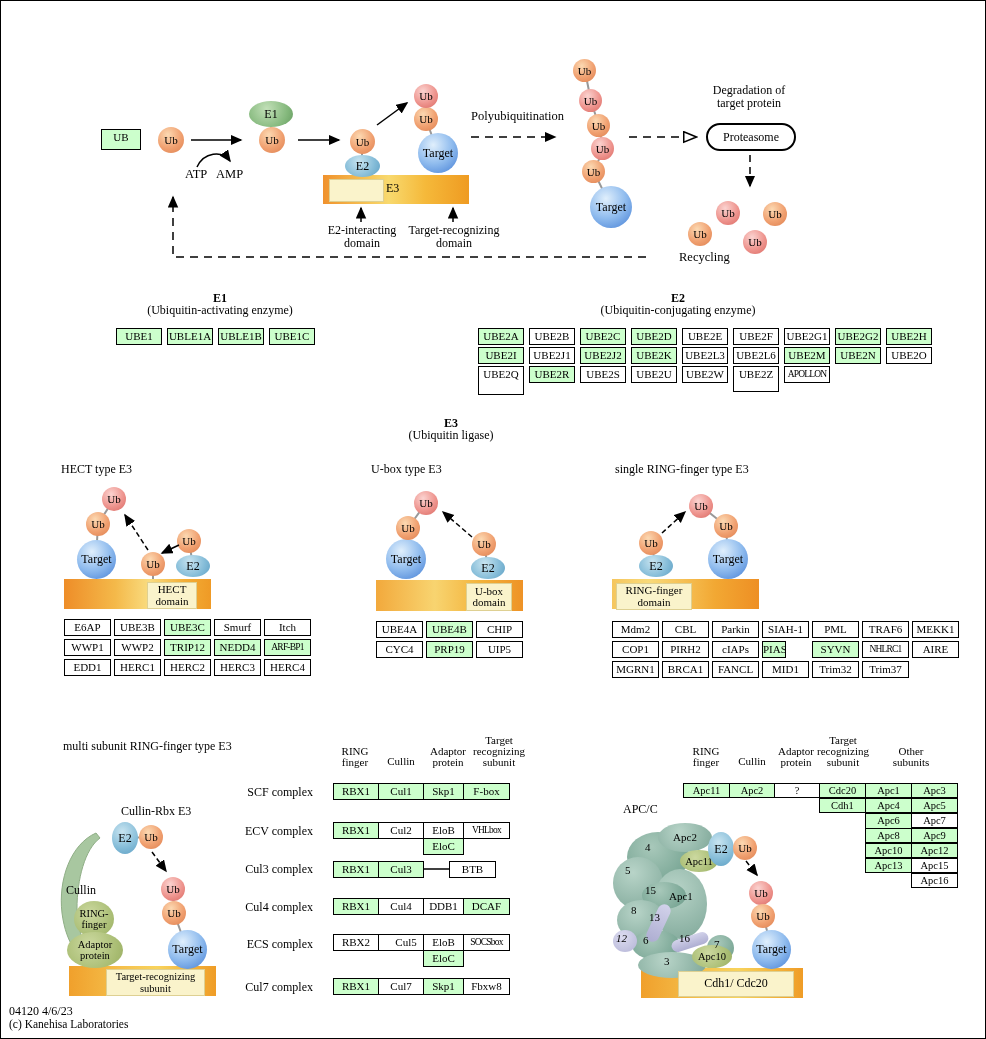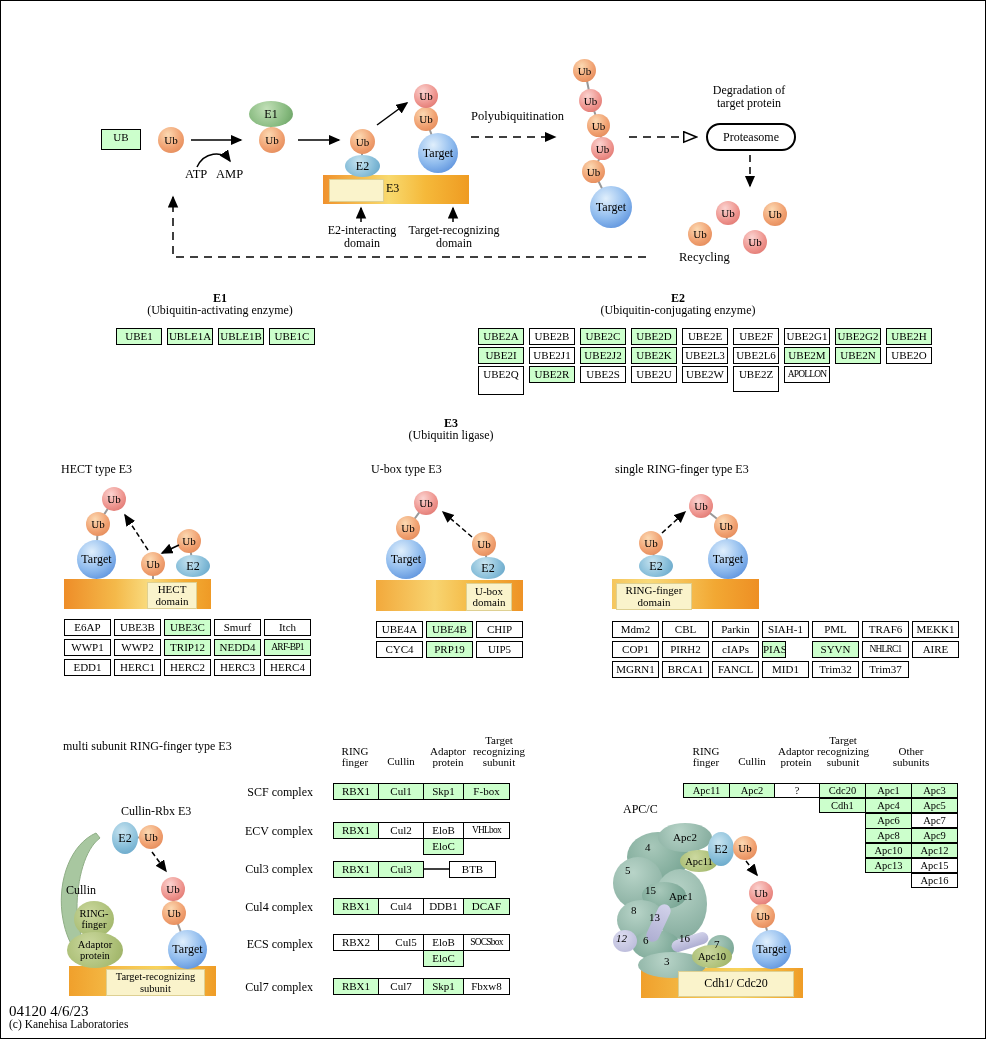--- a/index.html
+++ b/index.html
@@ -66,21 +66,21 @@
         <path d="M172,888 L173,912 L186,948"></path>
       <path d="M720,848 L744,847"></path>
         <path d="M760,892 L762,915 L771,948"></path>
       <path d="M422,868 L448,868" stroke="#000" stroke-width="1.5"></path>
     </g>
   </svg>
 
 
   <div class="abs proteasome" style="left:705px;top:122px;width:90px;height:28px;">Proteasome</div>
 
-  <div class="abs txt" style="left:8px;top:1004px;font-size:15px;">04120 4/6/23</div>
+  <div class="abs txt" style="left:8px;top:1004px;font-size:12px;">04120 4/6/23</div>
   <div class="abs txt" style="left:8px;top:1017px;font-size:11.5px;">(c) Kanehisa Laboratories</div>
 
   <svg id="fg" class="layer" width="986" height="1039">
     <defs>
       <marker id="ah" markerWidth="9" markerHeight="8" refX="7" refY="3.5" orient="auto">
         <path d="M0,0 L8,3.5 L0,7 Z" fill="#000"></path>
       </marker>
       <marker id="oah" markerWidth="10" markerHeight="9" refX="8" refY="4" orient="auto">
         <path d="M0.5,0.5 L9,4 L0.5,7.5 Z" fill="#fff" stroke="#000" stroke-width="1"></path>
       </marker>

